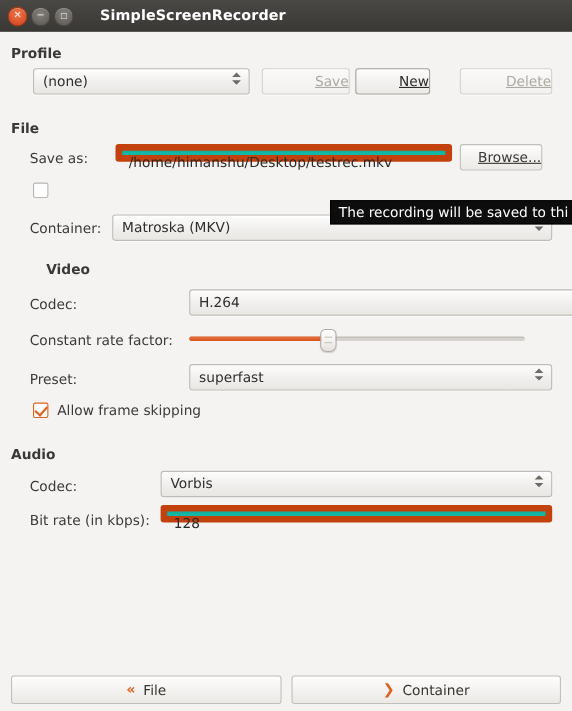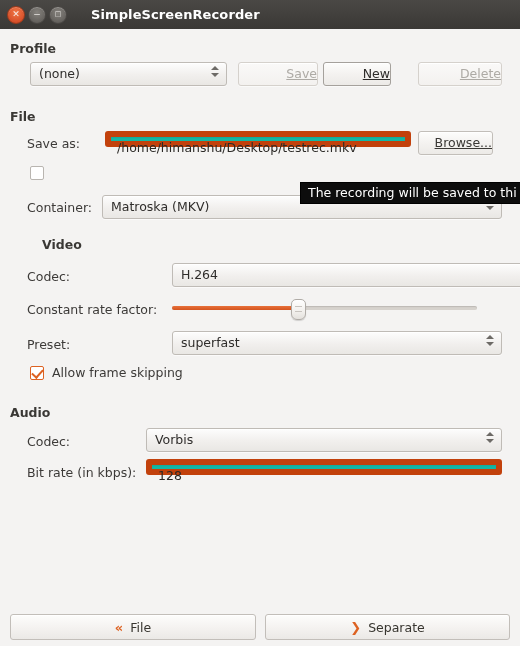--- a/index.html
+++ b/index.html
@@ -393,17 +393,17 @@
     <div class="entry" style="left:146px; top:430px; width:356px;">
       <span class="val">128</span>
     </div>
 
     <div class="wizbtn" style="left:10px; top:585px; width:246px;">
       <span class="chev">«</span>
       <span>File</span>
     </div>
     <div class="wizbtn" style="left:265px; top:585px; width:245px;">
       <span class="chev">❯</span>
-      <span>Separate</span>
+      <span>Container</span>
     </div>
 
   </div>
 </div>
 
 </body></html>

